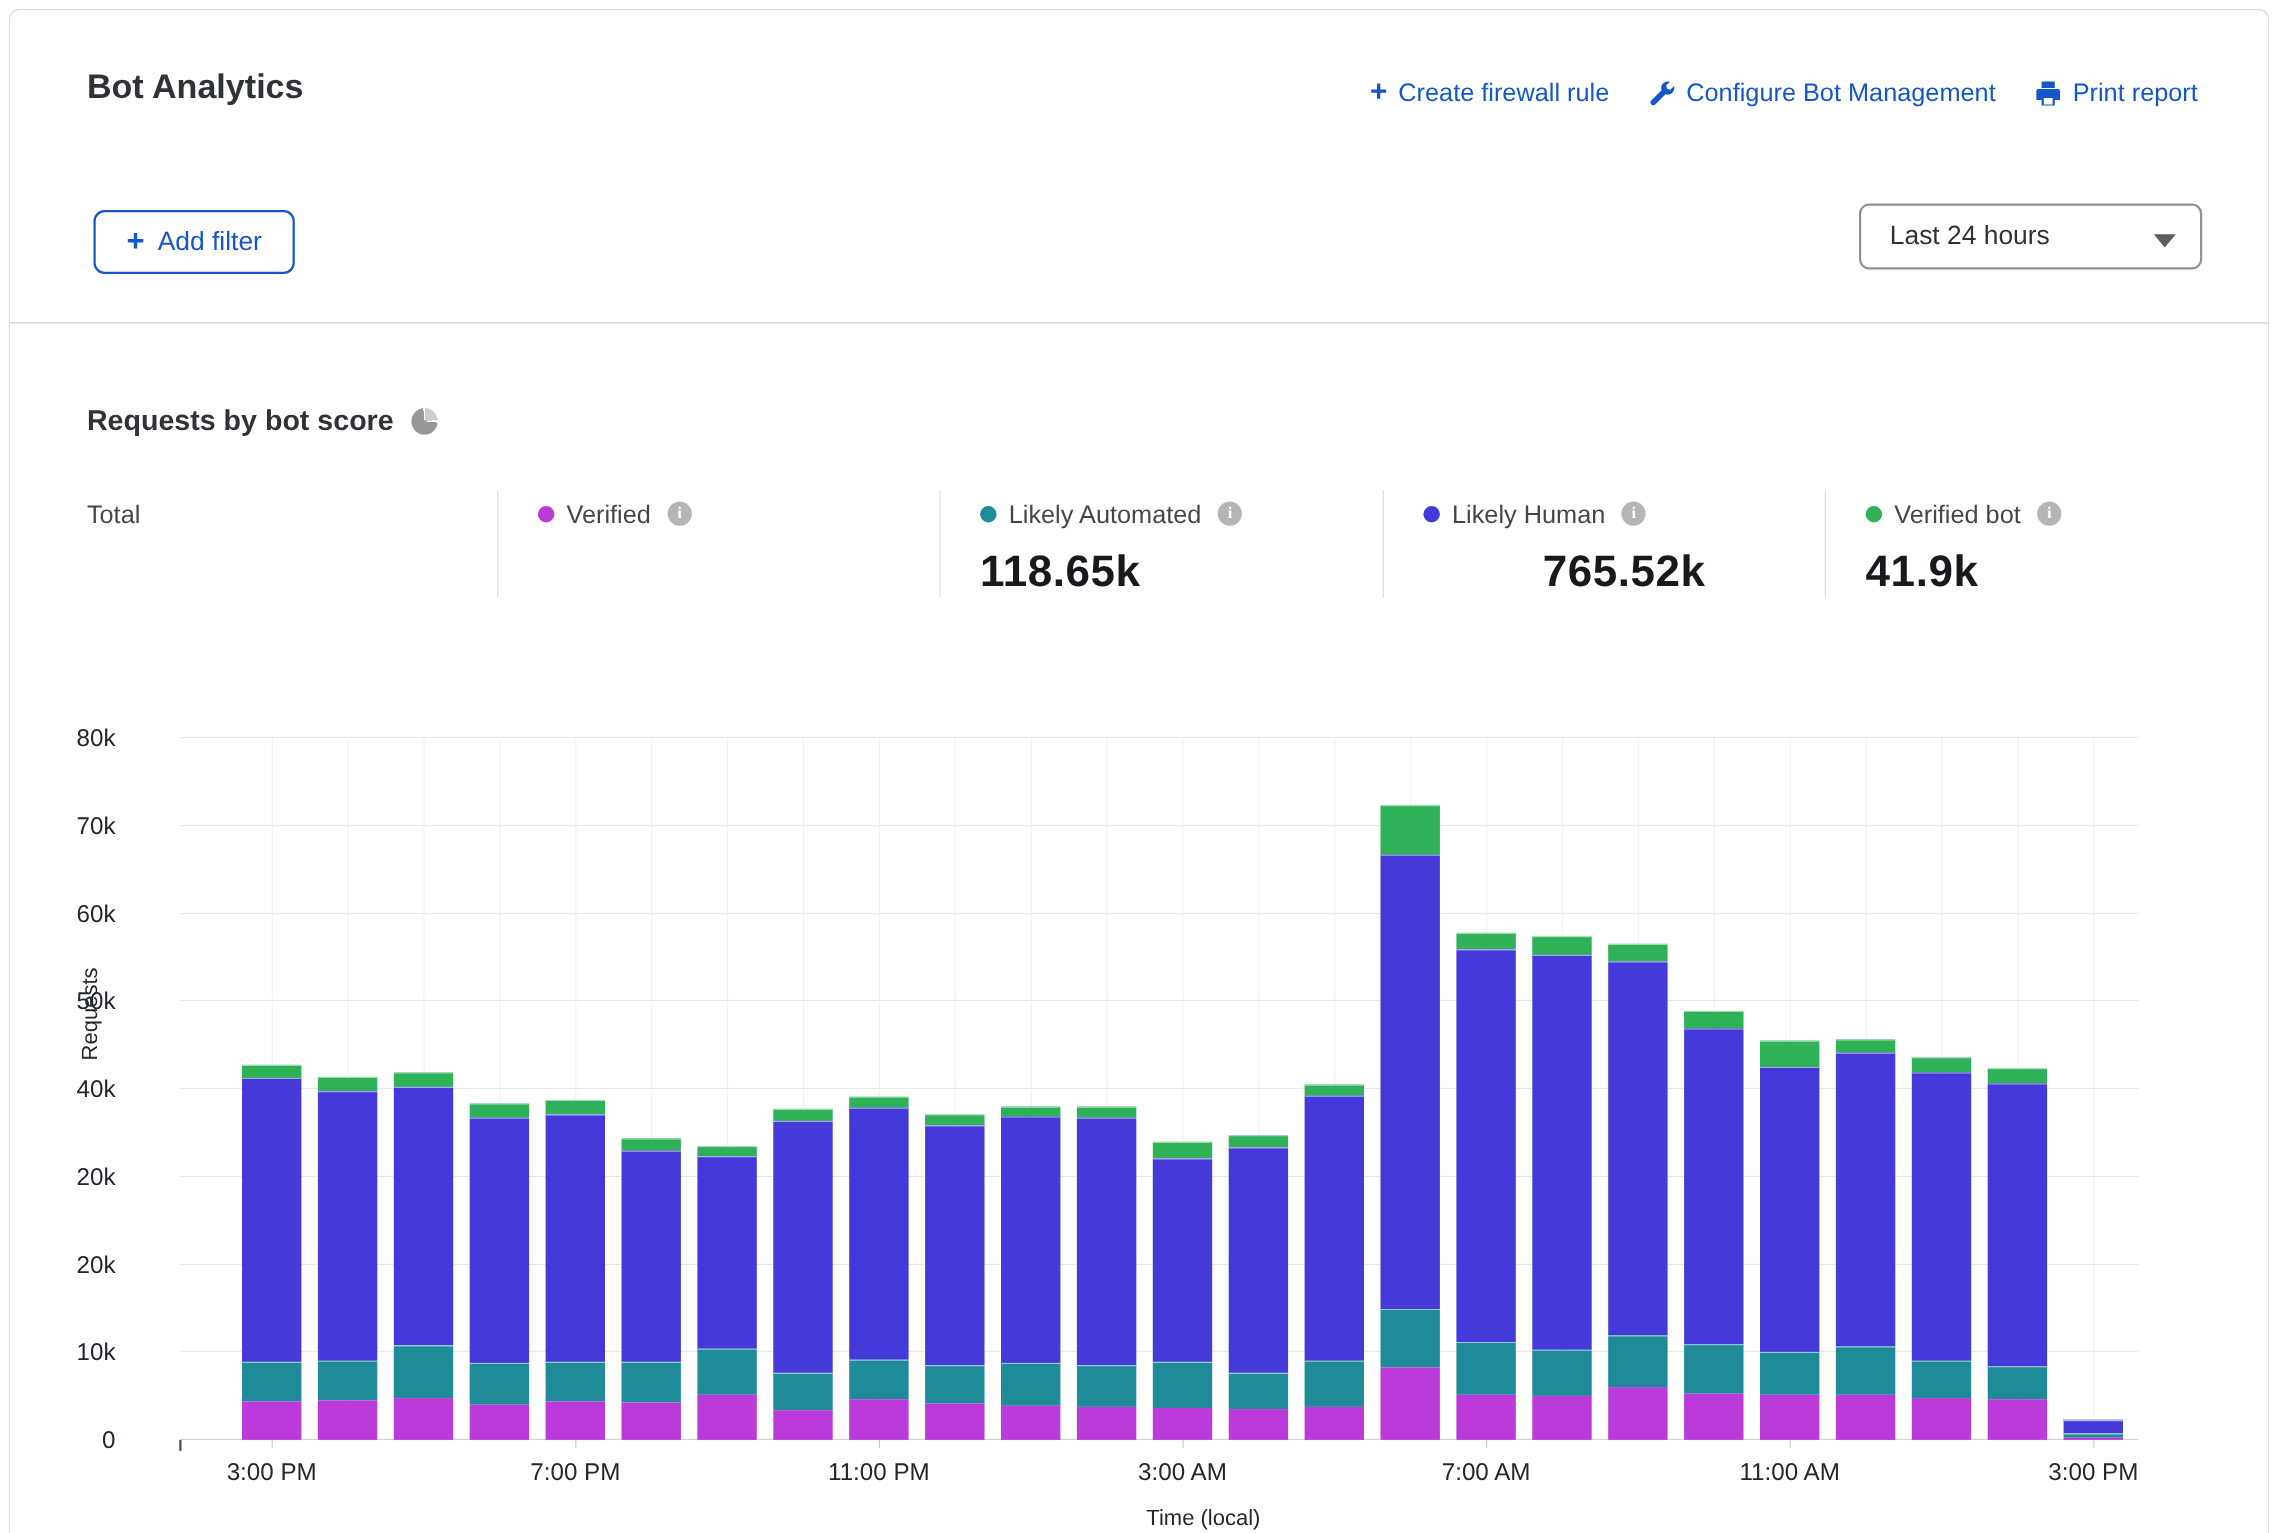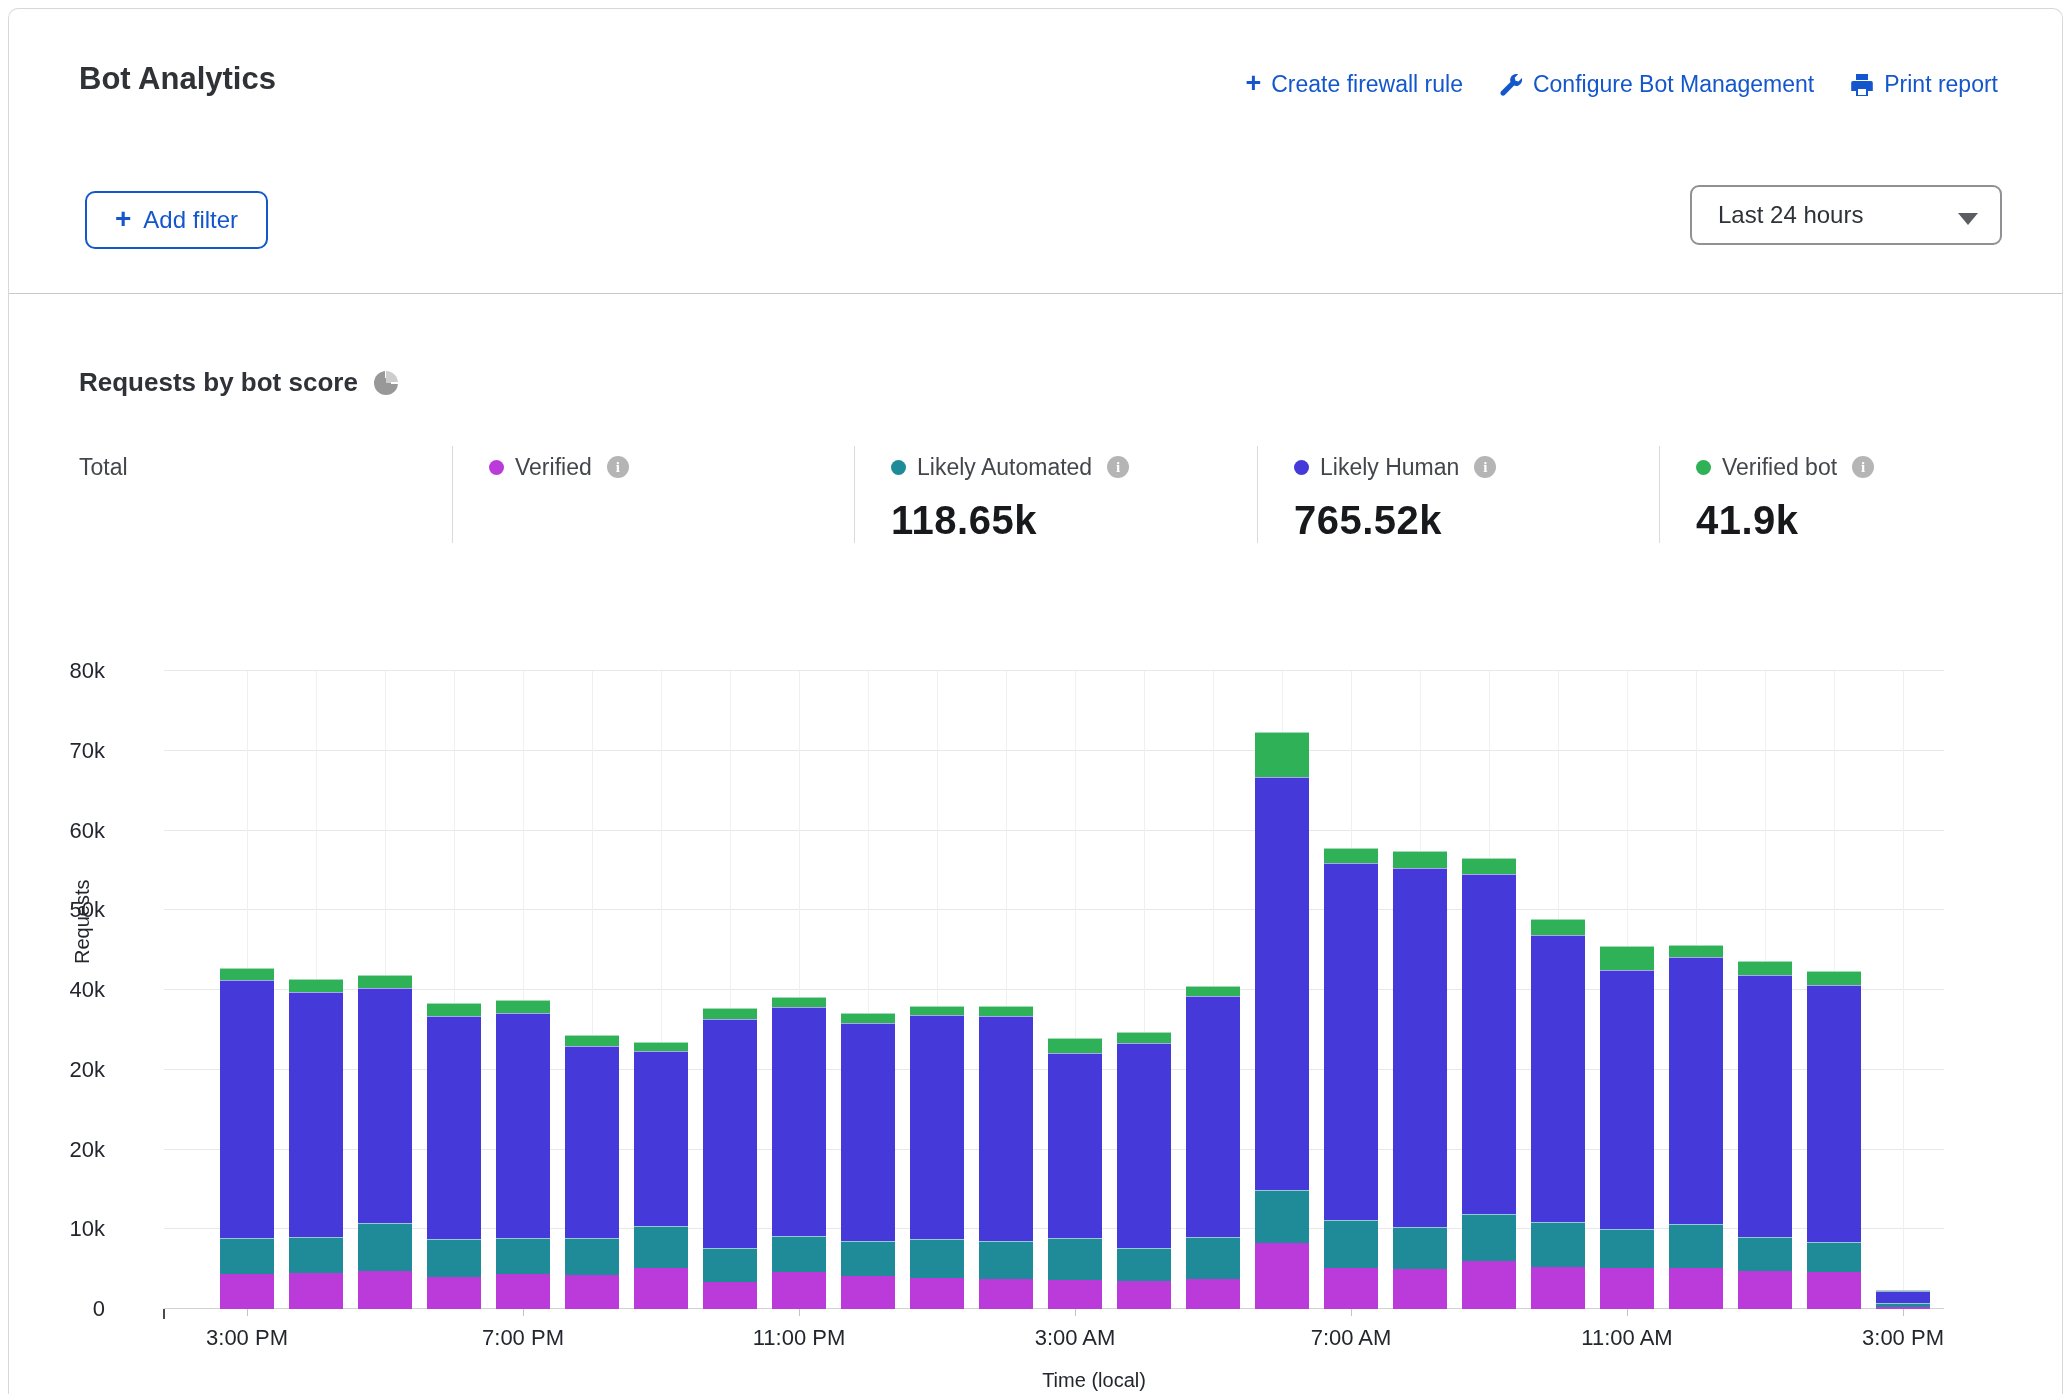--- a/index.html
+++ b/index.html
@@ -116,21 +116,21 @@
         </div>
       </div>
       <div class="stat" style="flex: 0 0 403px;">
         <div class="stat-label-row">
           <span class="dot" style="background: rgb(31, 139, 153);"></span>
           <span>Likely Automated</span>
           <span class="info-icon">i</span>
         </div>
         <div class="stat-value">118.65k</div>
       </div>
-      <div class="stat" style="flex: 0 0 402px;">
+      <div class="stat" style="flex: 0 0 402px; text-align: center;">
         <div class="stat-label-row">
           <span class="dot" style="background: rgb(70, 57, 217);"></span>
           <span>Likely Human</span>
           <span class="info-icon">i</span>
         </div>
         <div class="stat-value">765.52k</div>
       </div>
       <div class="stat" style="flex: 0 0 360px;">
         <div class="stat-label-row">
           <span class="dot" style="background: rgb(46, 177, 87);"></span>

